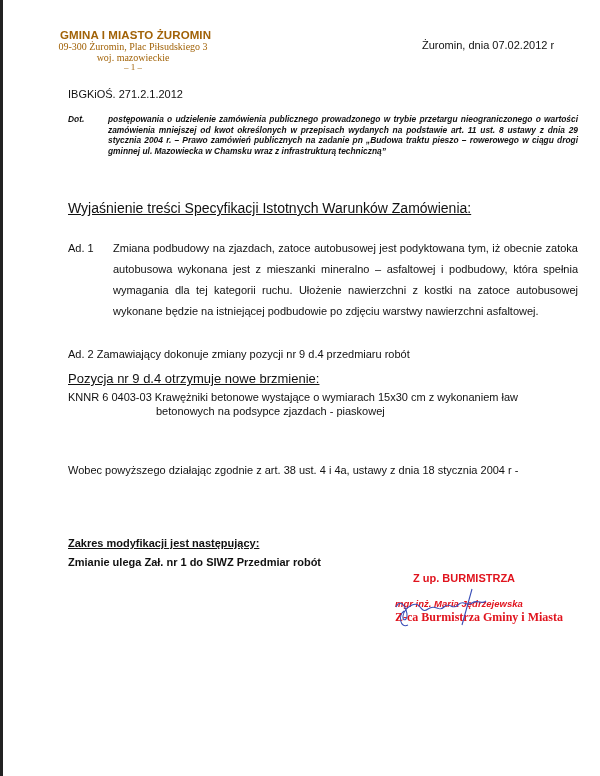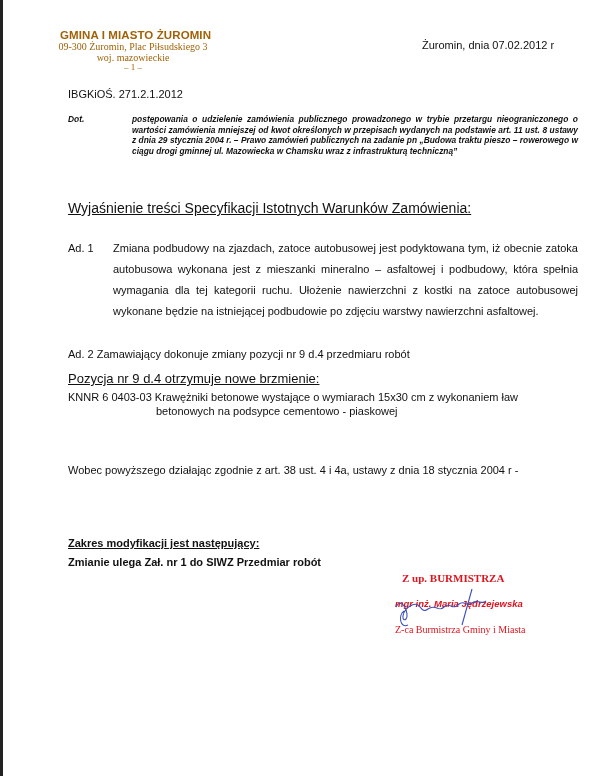--- a/index.html
+++ b/index.html
@@ -6,38 +6,38 @@
   body { width: 600px; height: 776px; position: relative; overflow: hidden; font-family: "Liberation Sans", sans-serif; color: #111; }
   .left-edge { position: absolute; left: 0; top: 0; width: 3px; height: 776px; background: #222; }
   .stamp { position: absolute; left: 58px; top: 29px; width: 150px; text-align: center; color: #a16207; }
   .stamp .org { font-family: "Liberation Sans", sans-serif; font-weight: bold; font-size: 11.5px; letter-spacing: 0.1px; white-space: nowrap; text-align: left; margin-left: 2px; }
   .stamp .addr { font-family: "Liberation Serif", serif; font-size: 10px; line-height: 11px; white-space: nowrap; }
   .stamp .line { font-family: "Liberation Serif", serif; font-size: 9px; line-height: 9px; }
   .place-date { position: absolute; left: 385px; top: 39px; font-size: 11px; white-space: nowrap; margin-left: 37px; }
   .ref { position: absolute; left: 68px; top: 88px; font-size: 11px; white-space: nowrap; }
   .subject { position: absolute; left: 68px; top: 114px; width: 510px; font-size: 8.4px; font-weight: bold; font-style: italic; line-height: 10.5px; }
   .subject .lbl { display: inline-block; width: 26px; }
-  .subject .body { display: block; margin-left: 64px; text-align: justify; text-align-last: left; margin-top: -10.5px; padding-left: 0; }
+  .subject .body { display: block; margin-left: 40px; text-align: justify; text-align-last: left; margin-top: -10.5px; padding-left: 0; }
   .heading1 { position: absolute; left: 68px; top: 200px; font-size: 14px; text-decoration: underline; white-space: nowrap; }
   .ad1 { position: absolute; left: 68px; top: 238px; width: 510px; font-size: 11px; line-height: 21px; }
   .ad1 .lbl { position: absolute; left: 0; top: 0; }
   .ad1 .txt { margin-left: 45px; text-align: justify; width: 465px; display: block; }
   .ad2 { position: absolute; left: 68px; top: 348px; font-size: 11px; white-space: nowrap; }
   .pos-heading { position: absolute; left: 68px; top: 371px; font-size: 13px; text-decoration: underline; white-space: nowrap; }
   .knnr { position: absolute; left: 68px; top: 390px; width: 520px; font-size: 11px; line-height: 14px; }
   .knnr .l2 { padding-left: 88px; display: block; }
   .wobec { position: absolute; left: 68px; top: 460px; width: 522px; font-size: 11px; line-height: 21px; }
   .wobec .l1 { display: block; white-space: nowrap; }
   .wobec .rest { display: block; margin-left: 34px; text-align: justify; width: 400px; }
   .zakres { position: absolute; left: 68px; top: 537px; font-size: 11px; font-weight: bold; text-decoration: underline; white-space: nowrap; }
   .zmianie { position: absolute; left: 68px; top: 556px; font-size: 11px; font-weight: bold; white-space: nowrap; }
   .sig { position: absolute; left: 395px; top: 572px; width: 200px; color: #e0141e; }
-  .sig .zup { font-family: Liberation Serif, serif; font-weight: bold; font-size: 11px; margin-left: 7px; white-space: nowrap; }
+  .sig .zup { font-family: Liberation Sans, sans-serif; font-weight: bold; font-size: 11px; margin-left: 18px; white-space: nowrap; }
   .sig .name { font-family: "Liberation Sans", sans-serif; font-style: italic; font-weight: bold; font-size: 9.5px; margin-top: 14px; white-space: nowrap; }
-  .sig .role { font-family: "Liberation Serif", serif; font-weight: normal; font-size: 10px; white-space: nowrap; margin-top: 15px; }
+  .sig .role { font-family: "Liberation Serif", serif; font-weight: bold; font-size: 12px; white-space: nowrap; margin-top: 1px; }
   .scribble { position: absolute; left: 392px; top: 585px; width: 130px; height: 50px; }
 </style>
 </head>
 <body>
 
 <div class="left-edge"></div>
 
 <div class="stamp">
   <div class="org">GMINA I MIASTO ŻUROMIN</div>
   <div class="addr">09-300 Żuromin, Plac Piłsudskiego 3</div>
@@ -59,21 +59,21 @@
   <span class="lbl">Ad. 1</span>
   <span class="txt">Zmiana podbudowy na zjazdach, zatoce autobusowej jest podyktowana tym, iż obecnie zatoka autobusowa wykonana jest z mieszanki mineralno – asfaltowej i podbudowy, która spełnia wymagania dla tej kategorii ruchu. Ułożenie nawierzchni z kostki na zatoce autobusowej wykonane będzie na istniejącej podbudowie po zdjęciu warstwy nawierzchni asfaltowej.</span>
 </div>
 
 <div class="ad2">Ad. 2  Zamawiający dokonuje zmiany pozycji nr  9 d.4  przedmiaru robót</div>
 
 <div class="pos-heading">Pozycja nr 9 d.4 otrzymuje nowe brzmienie:</div>
 
 <div class="knnr">
   <span>KNNR 6 0403-03 Krawężniki betonowe wystające o wymiarach 15x30 cm z wykonaniem ław</span>
-  <span class="l2">betonowych na podsypce cementowo - piaskowej</span>
+  <span class="l2">betonowych na podsypce zjazdach - piaskowej</span>
 </div>
 
 <div class="wobec">
   <span class="l1">Wobec powyższego działając zgodnie z art. 38 ust. 4 i 4a, ustawy z dnia 18 stycznia 2004 r -</span>
 </div>
 
 <div class="zakres">Zakres modyfikacji jest następujący:</div>
 <div class="zmianie">Zmianie ulega Zał. nr 1 do SIWZ Przedmiar robót</div>
 
 <div class="sig">

